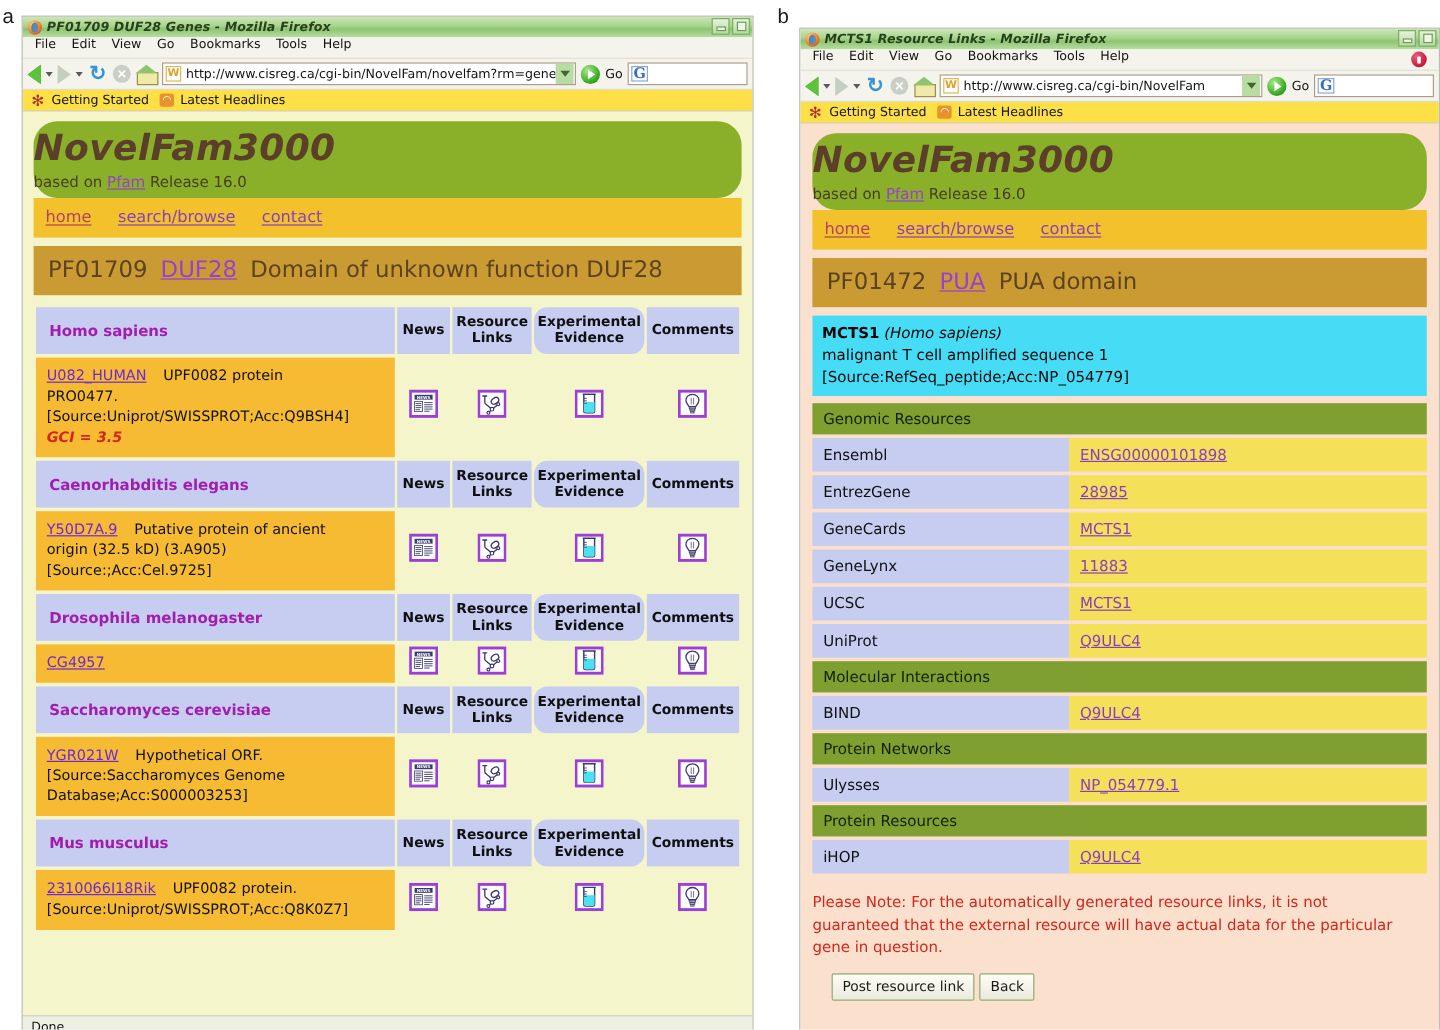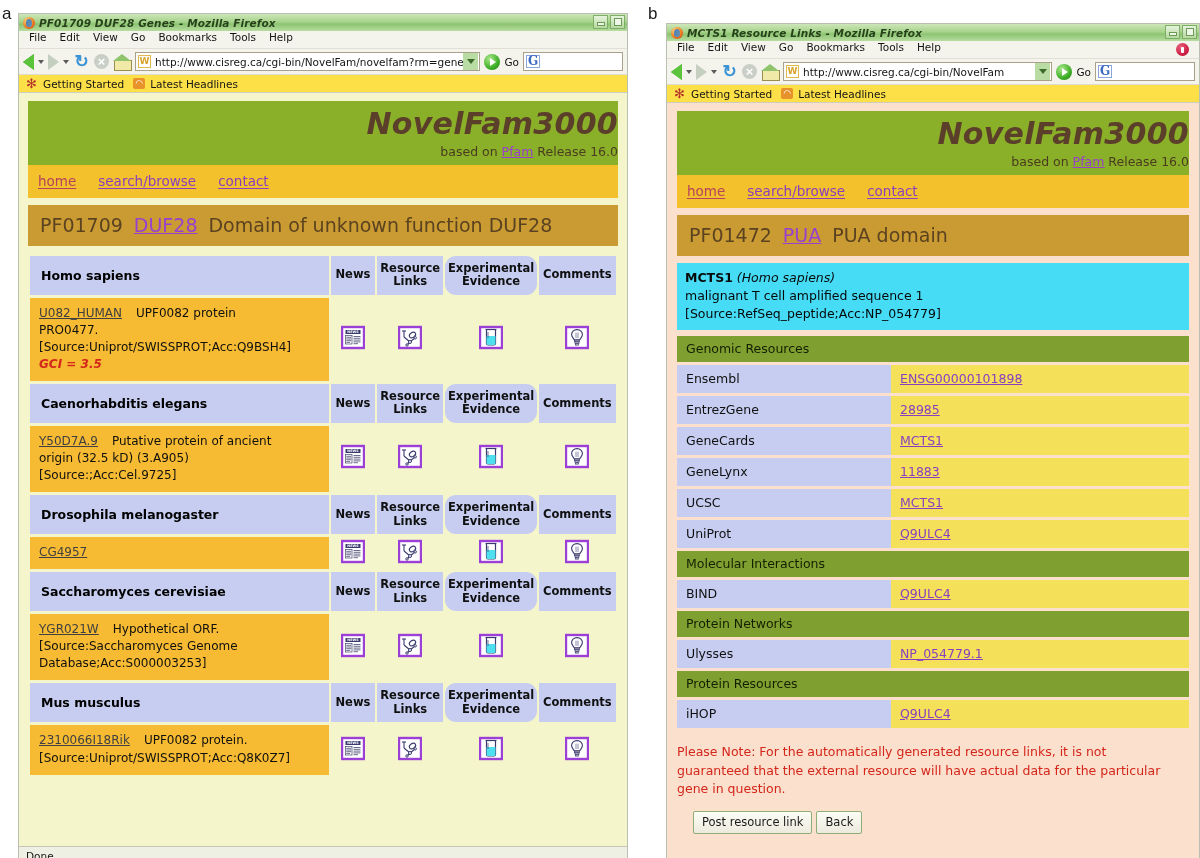--- a/index.html
+++ b/index.html
@@ -209,22 +209,23 @@
     height: 18px; flex:0 0 auto; display:flex; align-items:center;
     padding-left:7px; border-top:1px solid #c7c5b8;
     font-family:"DejaVu Sans",sans-serif; font-size:10.5px; color:#141414;
   }
   #status-left  { background:#eff0e4; }
   #status-right { background:#f1f0ea; }
 
   
   .nf-head {
     background: #8aaf28;
-    text-align: right;
+    text-align: left;
     padding: 7px 0 6px 0;
+    border-radius: 20px;
   }
   .nf-title {
     font-family: "DejaVu Sans", sans-serif;
     font-style: italic; font-weight: bold;
     color: #5b3f2a;
     font-size: 30px; line-height: 1.05;
     letter-spacing: .3px;
   }
   .nf-sub {
     font-family: "DejaVu Sans", sans-serif;
@@ -249,37 +250,37 @@
     font-size: 19px; color:#5b4220;
   }
   .nf-pf .acc { color:#9a3fd0; text-decoration:underline; }
 
   
   .sp-table { width: 100%; border-collapse: separate; border-spacing: 2px 3px; margin-top: 7px; }
   .sp-table td { vertical-align: middle; }
   .sp-head-name {
     background:#c6cdf0; padding: 12px 11px;
     font-family:"DejaVu Sans", sans-serif;
-    font-size: 12.5px; font-weight: bold; color:#000000;
+    font-size: 12.5px; font-weight: bold; color:#a21caf;
     width: 316px;
   }
   .sp-head-col {
     background:#c6cdf0; text-align:center; padding: 6px 2px;
     font-family:"DejaVu Sans", sans-serif;
     font-size: 11.5px; font-weight: bold; color:#101010;
     line-height:1.18;
   }
   .col-news { width: 47px; } .col-res { width: 68px; }
   .col-exp { width: 92px; border-radius: 11px; }  .col-com { width: 80px; }
   .sp-gene {
     background:#f7bb33; padding: 7px 9px 8px 9px;
     font-family:"DejaVu Sans", sans-serif; font-size: 12px;
     color:#10100f; line-height:1.42;
   }
-  .sp-gene .gid { color:#404040; text-decoration: underline; font-weight:500; }
+  .sp-gene .gid { color:#6d28d9; text-decoration: underline; font-weight:500; }
   .sp-gene .desc-gap { display:inline-block; width:14px; }
   .sp-gene .gci { color:#d4261b; font-weight:bold; font-style:italic; }
   .sp-icon-cell { background:#f5f5cb; text-align:center; vertical-align:middle; }
 
   
   .ic { width: 24px; height: 25px; display:inline-block; }
 
   
   .rs-gene {
     background:#46dcf5; padding: 6px 8px 7px 8px; margin-top: 7px;

